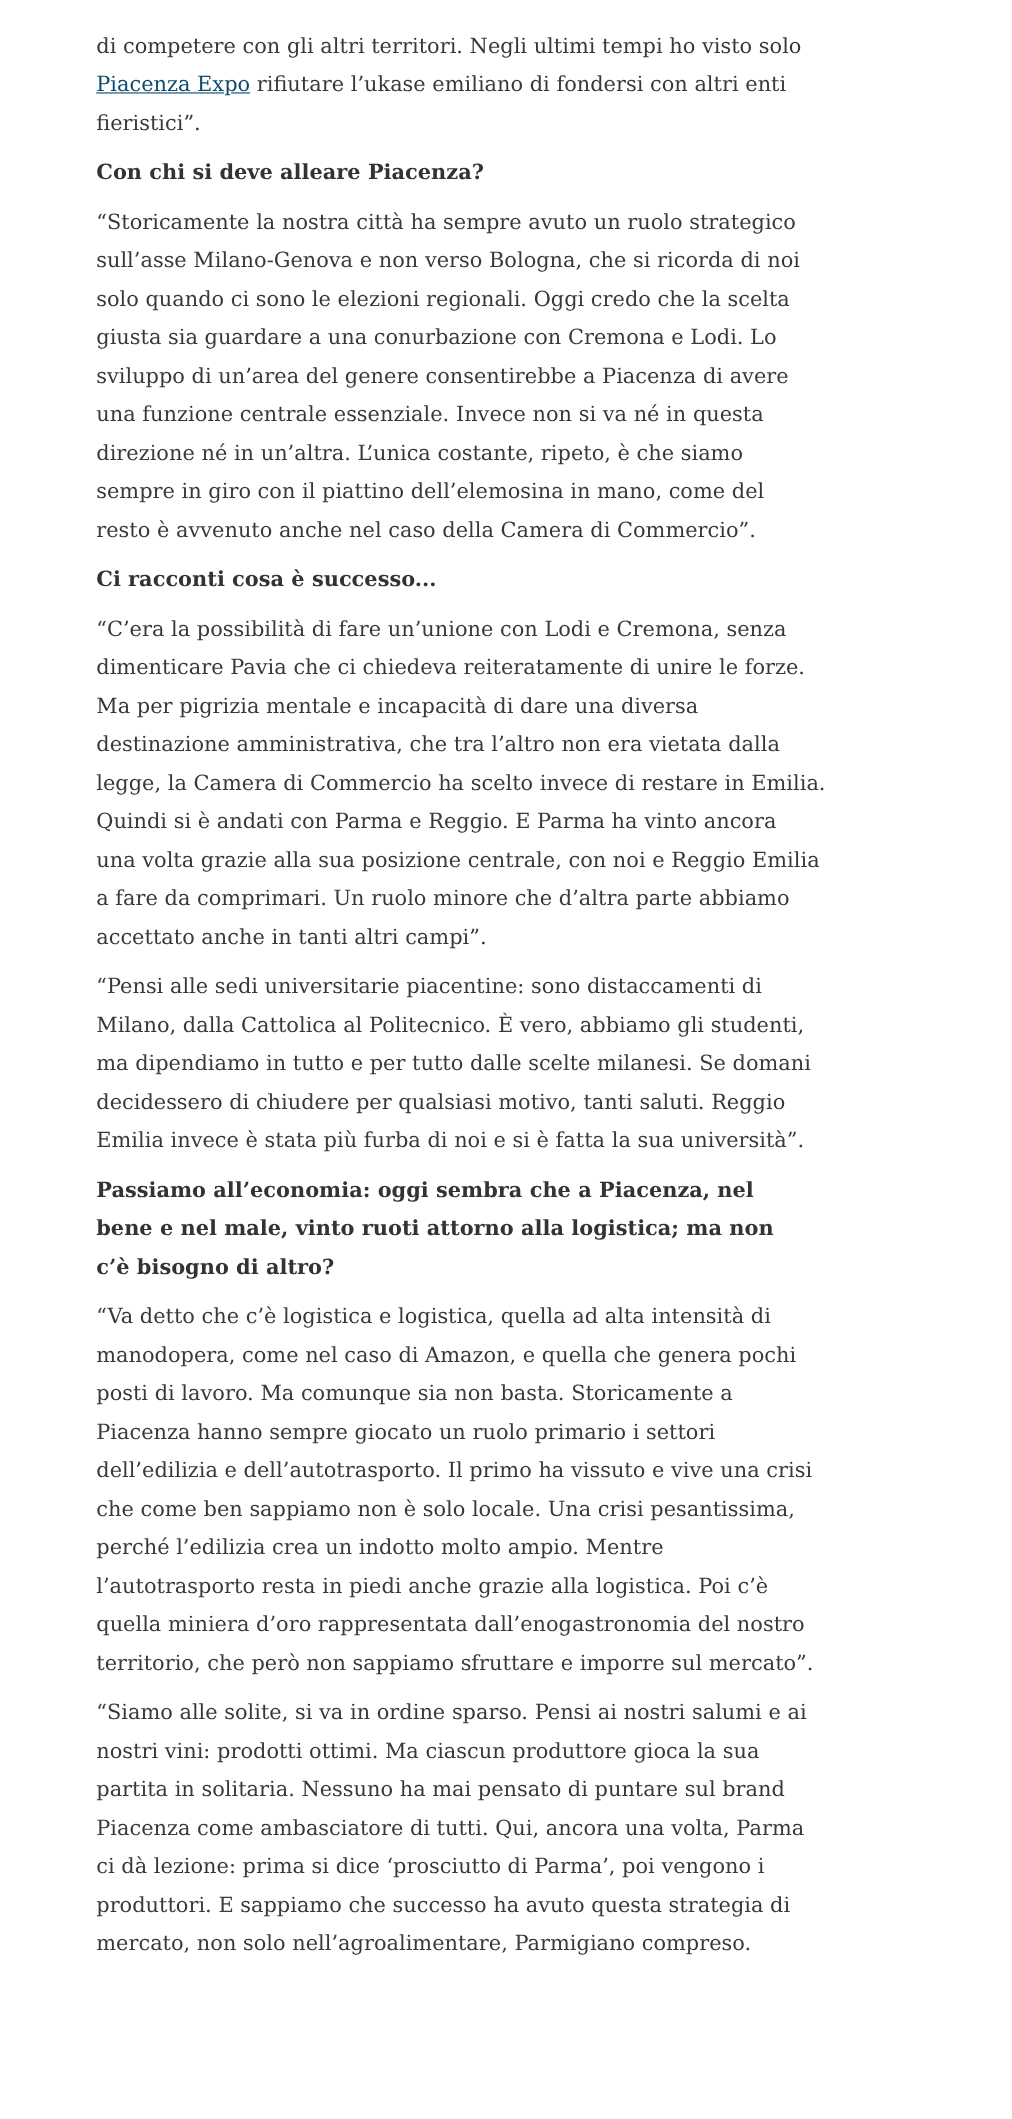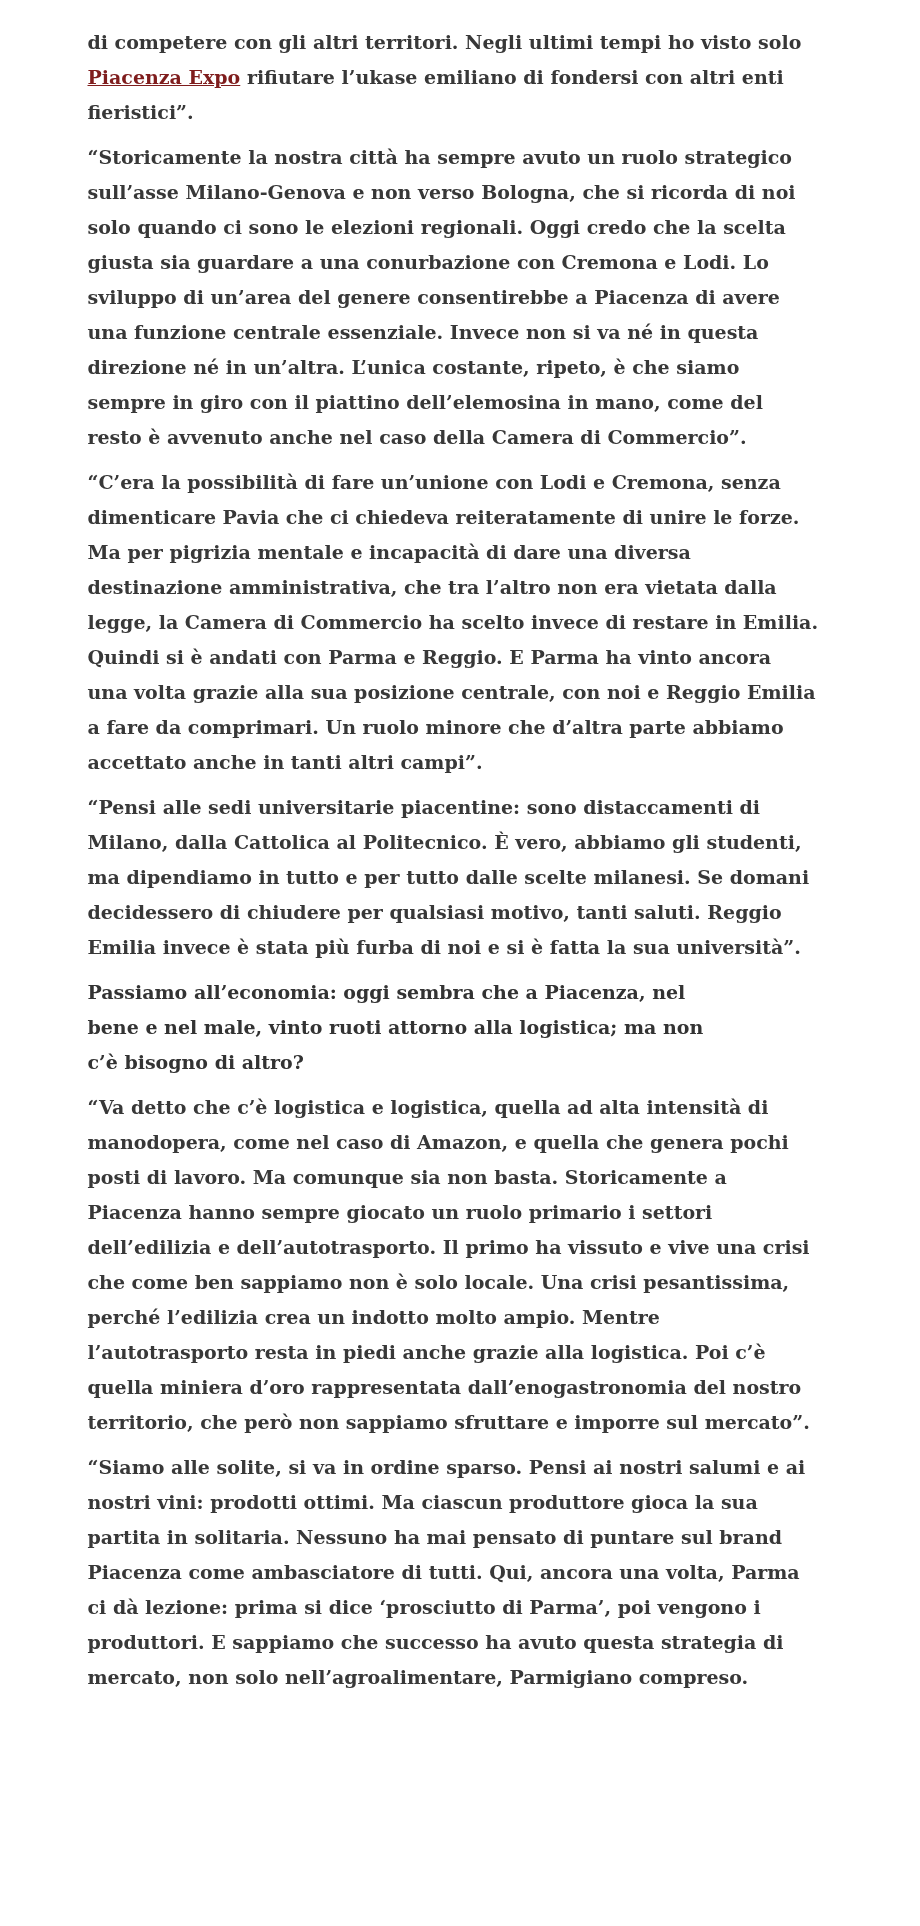--- a/index.html
+++ b/index.html
@@ -23,48 +23,50 @@
     line-height: 35px;
     margin: 0 0 10px 0;
     white-space: pre;
     letter-spacing: 0px;
   }
   .question {
     font-weight: bold;
     color: #333333;
   }
   .answer {
-    font-weight: bold;
+    font-weight: normal;
   }
   a.inline-link {
-    color: #7f1d1d;
+    color: #0c4a6e;
     text-decoration: underline;
     cursor: pointer;
   }
 </style>
 </head>
 <body>
 
 <div class="article">
 
   <p class="answer"><span>di competere con gli altri territori. Negli ultimi tempi ho visto solo
 </span><a class="inline-link">Piacenza Expo</a><span> rifiutare l’ukase emiliano di fondersi con altri enti
 fieristici”.</span></p>
 
+  <h3 class="question">Con chi si deve alleare Piacenza?</h3>
 
   <p class="answer">“Storicamente la nostra città ha sempre avuto un ruolo strategico
 sull’asse Milano-Genova e non verso Bologna, che si ricorda di noi
 solo quando ci sono le elezioni regionali. Oggi credo che la scelta
 giusta sia guardare a una conurbazione con Cremona e Lodi. Lo
 sviluppo di un’area del genere consentirebbe a Piacenza di avere
 una funzione centrale essenziale. Invece non si va né in questa
 direzione né in un’altra. L’unica costante, ripeto, è che siamo
 sempre in giro con il piattino dell’elemosina in mano, come del
 resto è avvenuto anche nel caso della Camera di Commercio”.</p>
 
+  <h3 class="question">Ci racconti cosa è successo...</h3>
 
   <p class="answer">“C’era la possibilità di fare un’unione con Lodi e Cremona, senza
 dimenticare Pavia che ci chiedeva reiteratamente di unire le forze.
 Ma per pigrizia mentale e incapacità di dare una diversa
 destinazione amministrativa, che tra l’altro non era vietata dalla
 legge, la Camera di Commercio ha scelto invece di restare in Emilia.
 Quindi si è andati con Parma e Reggio. E Parma ha vinto ancora
 una volta grazie alla sua posizione centrale, con noi e Reggio Emilia
 a fare da comprimari. Un ruolo minore che d’altra parte abbiamo
 accettato anche in tanti altri campi”.</p>

